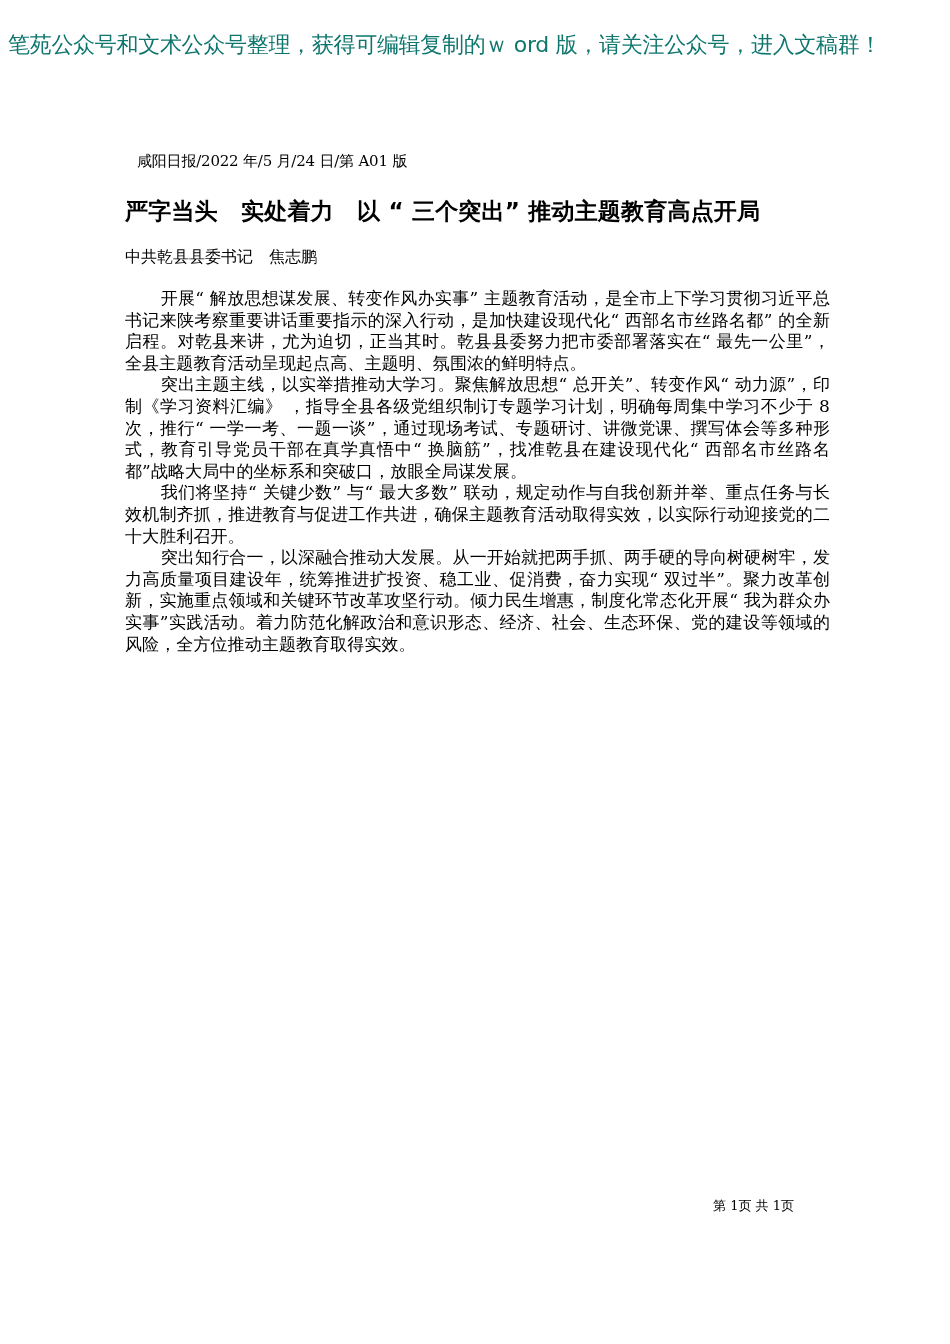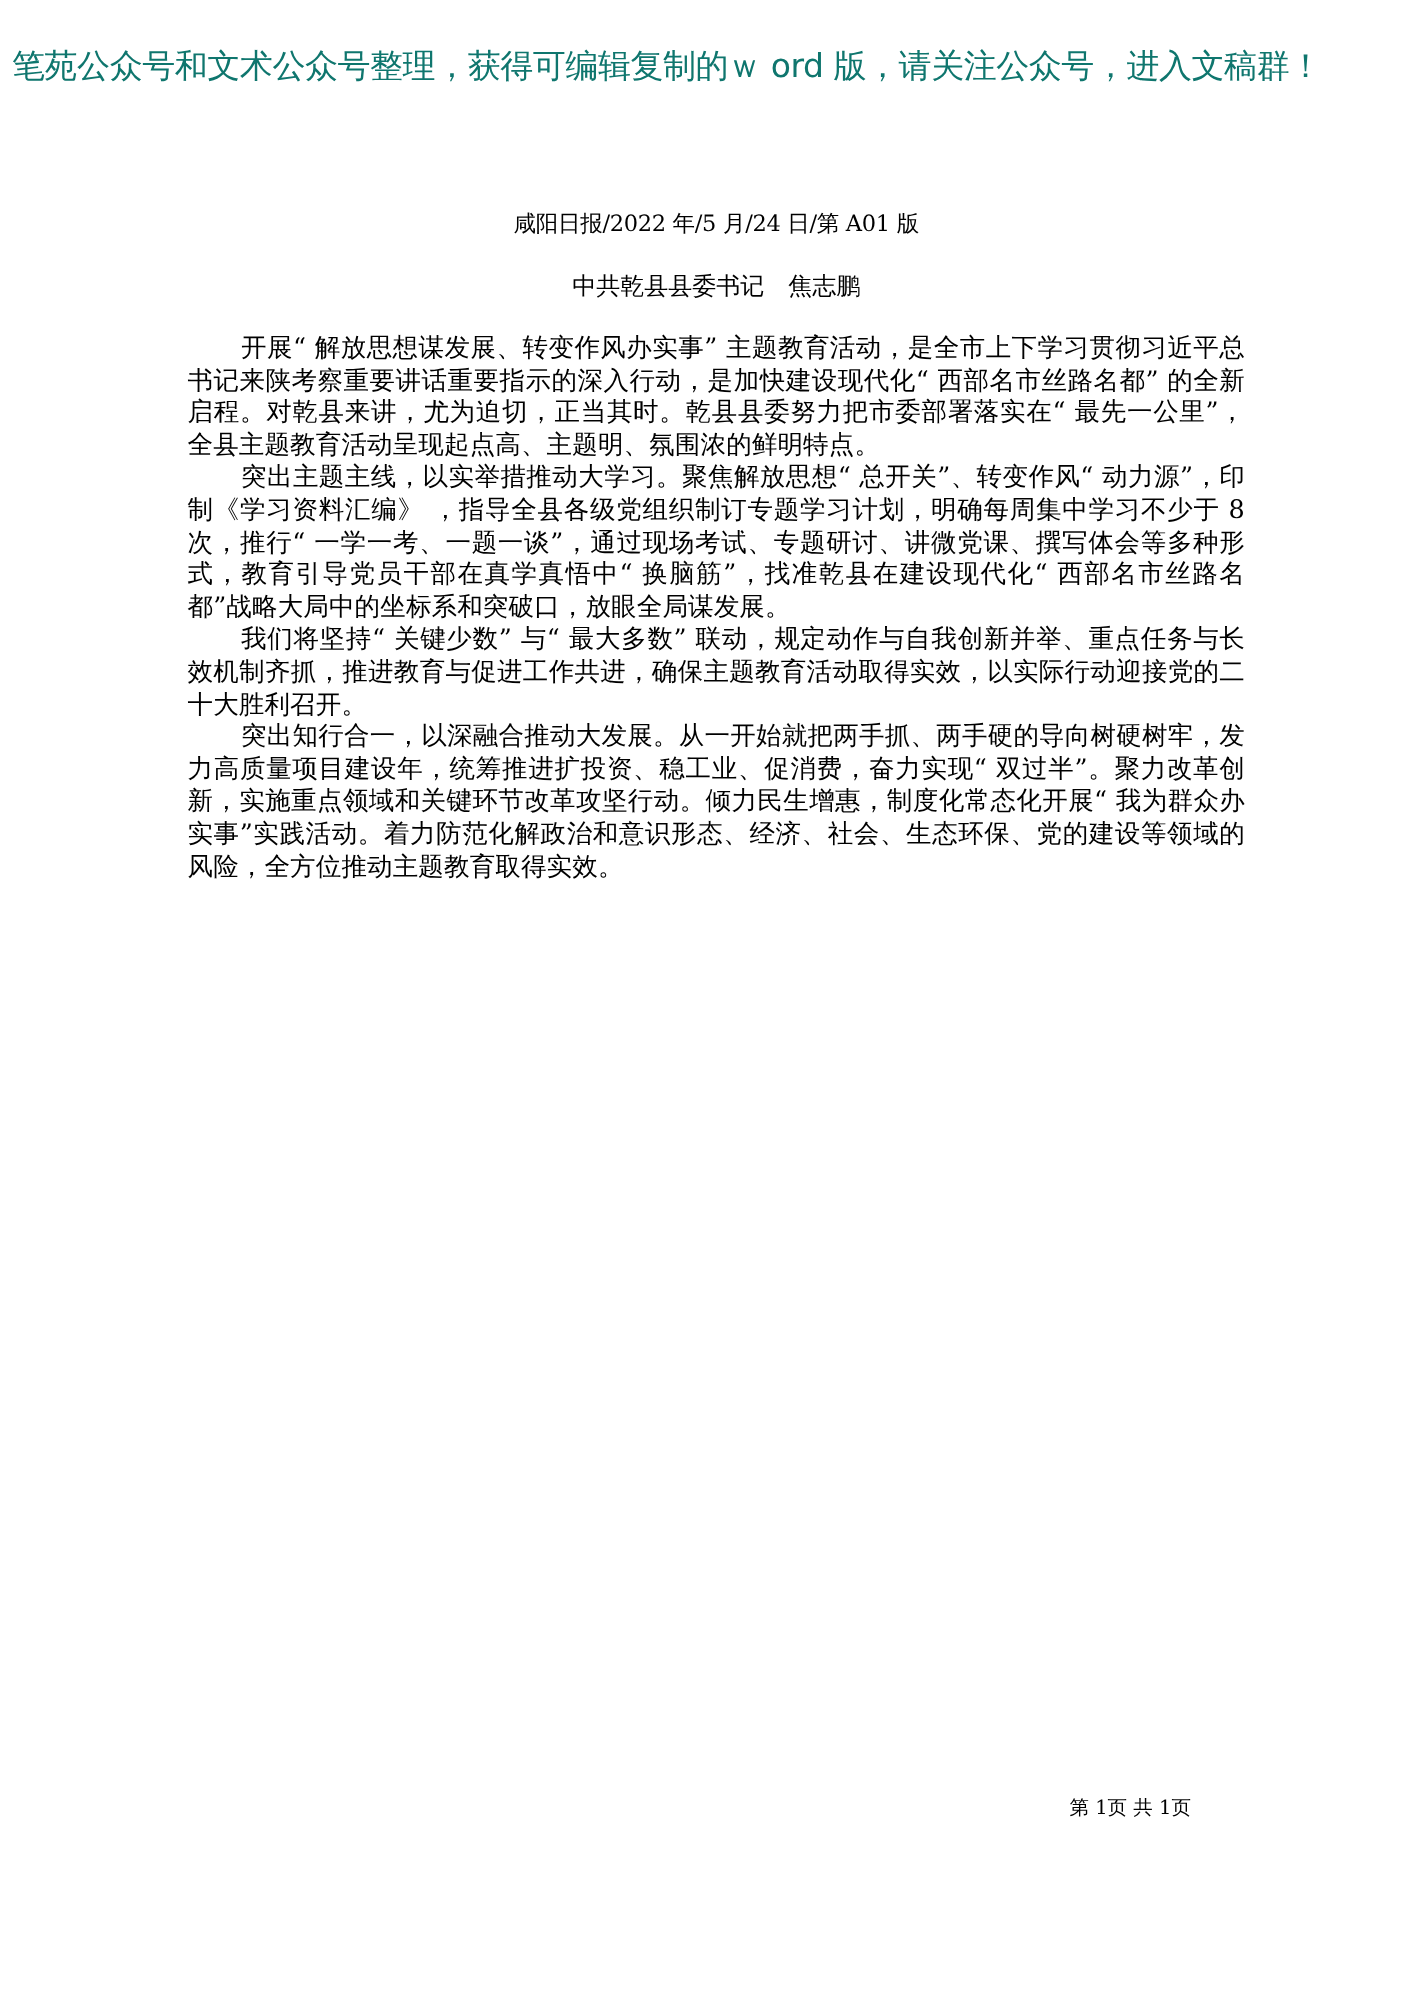--- a/index.html
+++ b/index.html
@@ -2,37 +2,38 @@
 <html><head>
 <meta charset="utf-8">
 <style>
   html, body { margin: 0; padding: 0; background: #ffffff; }
   body { width: 950px; height: 1344px; position: relative; overflow: hidden;
          font-family: "DejaVu Serif", "Liberation Serif", serif; color: #000; }
   .banner { position: absolute; left: 8px; top: 30px; width: 935px;
             font-family: "DejaVu Sans", "Liberation Sans", sans-serif;
             color: #0f766e; font-size: 22px; line-height: 29px; letter-spacing: -0.3px; }
   .page { position: absolute; left: 125px; top: 138px; width: 705px; }
-  .source { font-size: 15px; line-height: 22px; margin: 0; letter-spacing: -0.2px; text-align: center; }
+  .source { font-size: 15px; line-height: 22px; margin: 12px; letter-spacing: -0.2px; }
   .title { font-family: "DejaVu Sans", "Liberation Sans", sans-serif; font-weight: bold;
            font-size: 23px; line-height: 30px; margin: 24px 0 0 0; white-space: nowrap;
            letter-spacing: 0.2px; }
-  .author { text-align: center; font-size: 16px; line-height: 22px; margin: 20px 0 20px 0; }
+  .author { text-align: left; font-size: 16px; line-height: 22px; margin: 20px 0 20px 0; }
   .para { font-size: 17px; line-height: 21.6px; margin: 0; text-indent: 2.1em;
           text-align: justify; letter-spacing: 0.1px; }
   .footer { position: absolute; left: 713px; top: 1197px; font-size: 13px;
             line-height: 18px; font-family: "DejaVu Serif", "Liberation Serif", serif; }
 </style>
 </head>
 <body>
 
 <div class="banner">笔苑公众号和文术公众号整理，获得可编辑复制的ｗ ord 版，请关注公众号，进入文稿群！</div>
 
 <div class="page">
   <p class="source">咸阳日报/2022 年/5 月/24 日/第  A01 版</p>
+  <h1 class="title">严字当头　实处着力　以 “ 三个突出” 推动主题教育高点开局</h1>
   <p class="author">中共乾县县委书记　焦志鹏</p>
   <div>
     <p class="para">开展“ 解放思想谋发展、转变作风办实事” 主题教育活动，是全市上下学习贯彻习近平总书记来陕考察重要讲话重要指示的深入行动，是加快建设现代化“ 西部名市丝路名都” 的全新启程。对乾县来讲，尤为迫切，正当其时。乾县县委努力把市委部署落实在“ 最先一公里”，全县主题教育活动呈现起点高、主题明、氛围浓的鲜明特点。</p>
     <p class="para">突出主题主线，以实举措推动大学习。聚焦解放思想“ 总开关”、转变作风“ 动力源”，印制《学习资料汇编》 ，指导全县各级党组织制订专题学习计划，明确每周集中学习不少于 8 次，推行“ 一学一考、一题一谈”，通过现场考试、专题研讨、讲微党课、撰写体会等多种形式，教育引导党员干部在真学真悟中“ 换脑筋”，找准乾县在建设现代化“ 西部名市丝路名都”战略大局中的坐标系和突破口，放眼全局谋发展。</p>
     <p class="para">我们将坚持“ 关键少数” 与“ 最大多数” 联动，规定动作与自我创新并举、重点任务与长效机制齐抓，推进教育与促进工作共进，确保主题教育活动取得实效，以实际行动迎接党的二十大胜利召开。</p>
     <p class="para">突出知行合一，以深融合推动大发展。从一开始就把两手抓、两手硬的导向树硬树牢，发力高质量项目建设年，统筹推进扩投资、稳工业、促消费，奋力实现“ 双过半”。聚力改革创新，实施重点领域和关键环节改革攻坚行动。倾力民生增惠，制度化常态化开展“ 我为群众办实事”实践活动。着力防范化解政治和意识形态、经济、社会、生态环保、党的建设等领域的风险，全方位推动主题教育取得实效。</p>
   </div>
 </div>
 
 <div class="footer">第 1页 共 1页</div>

